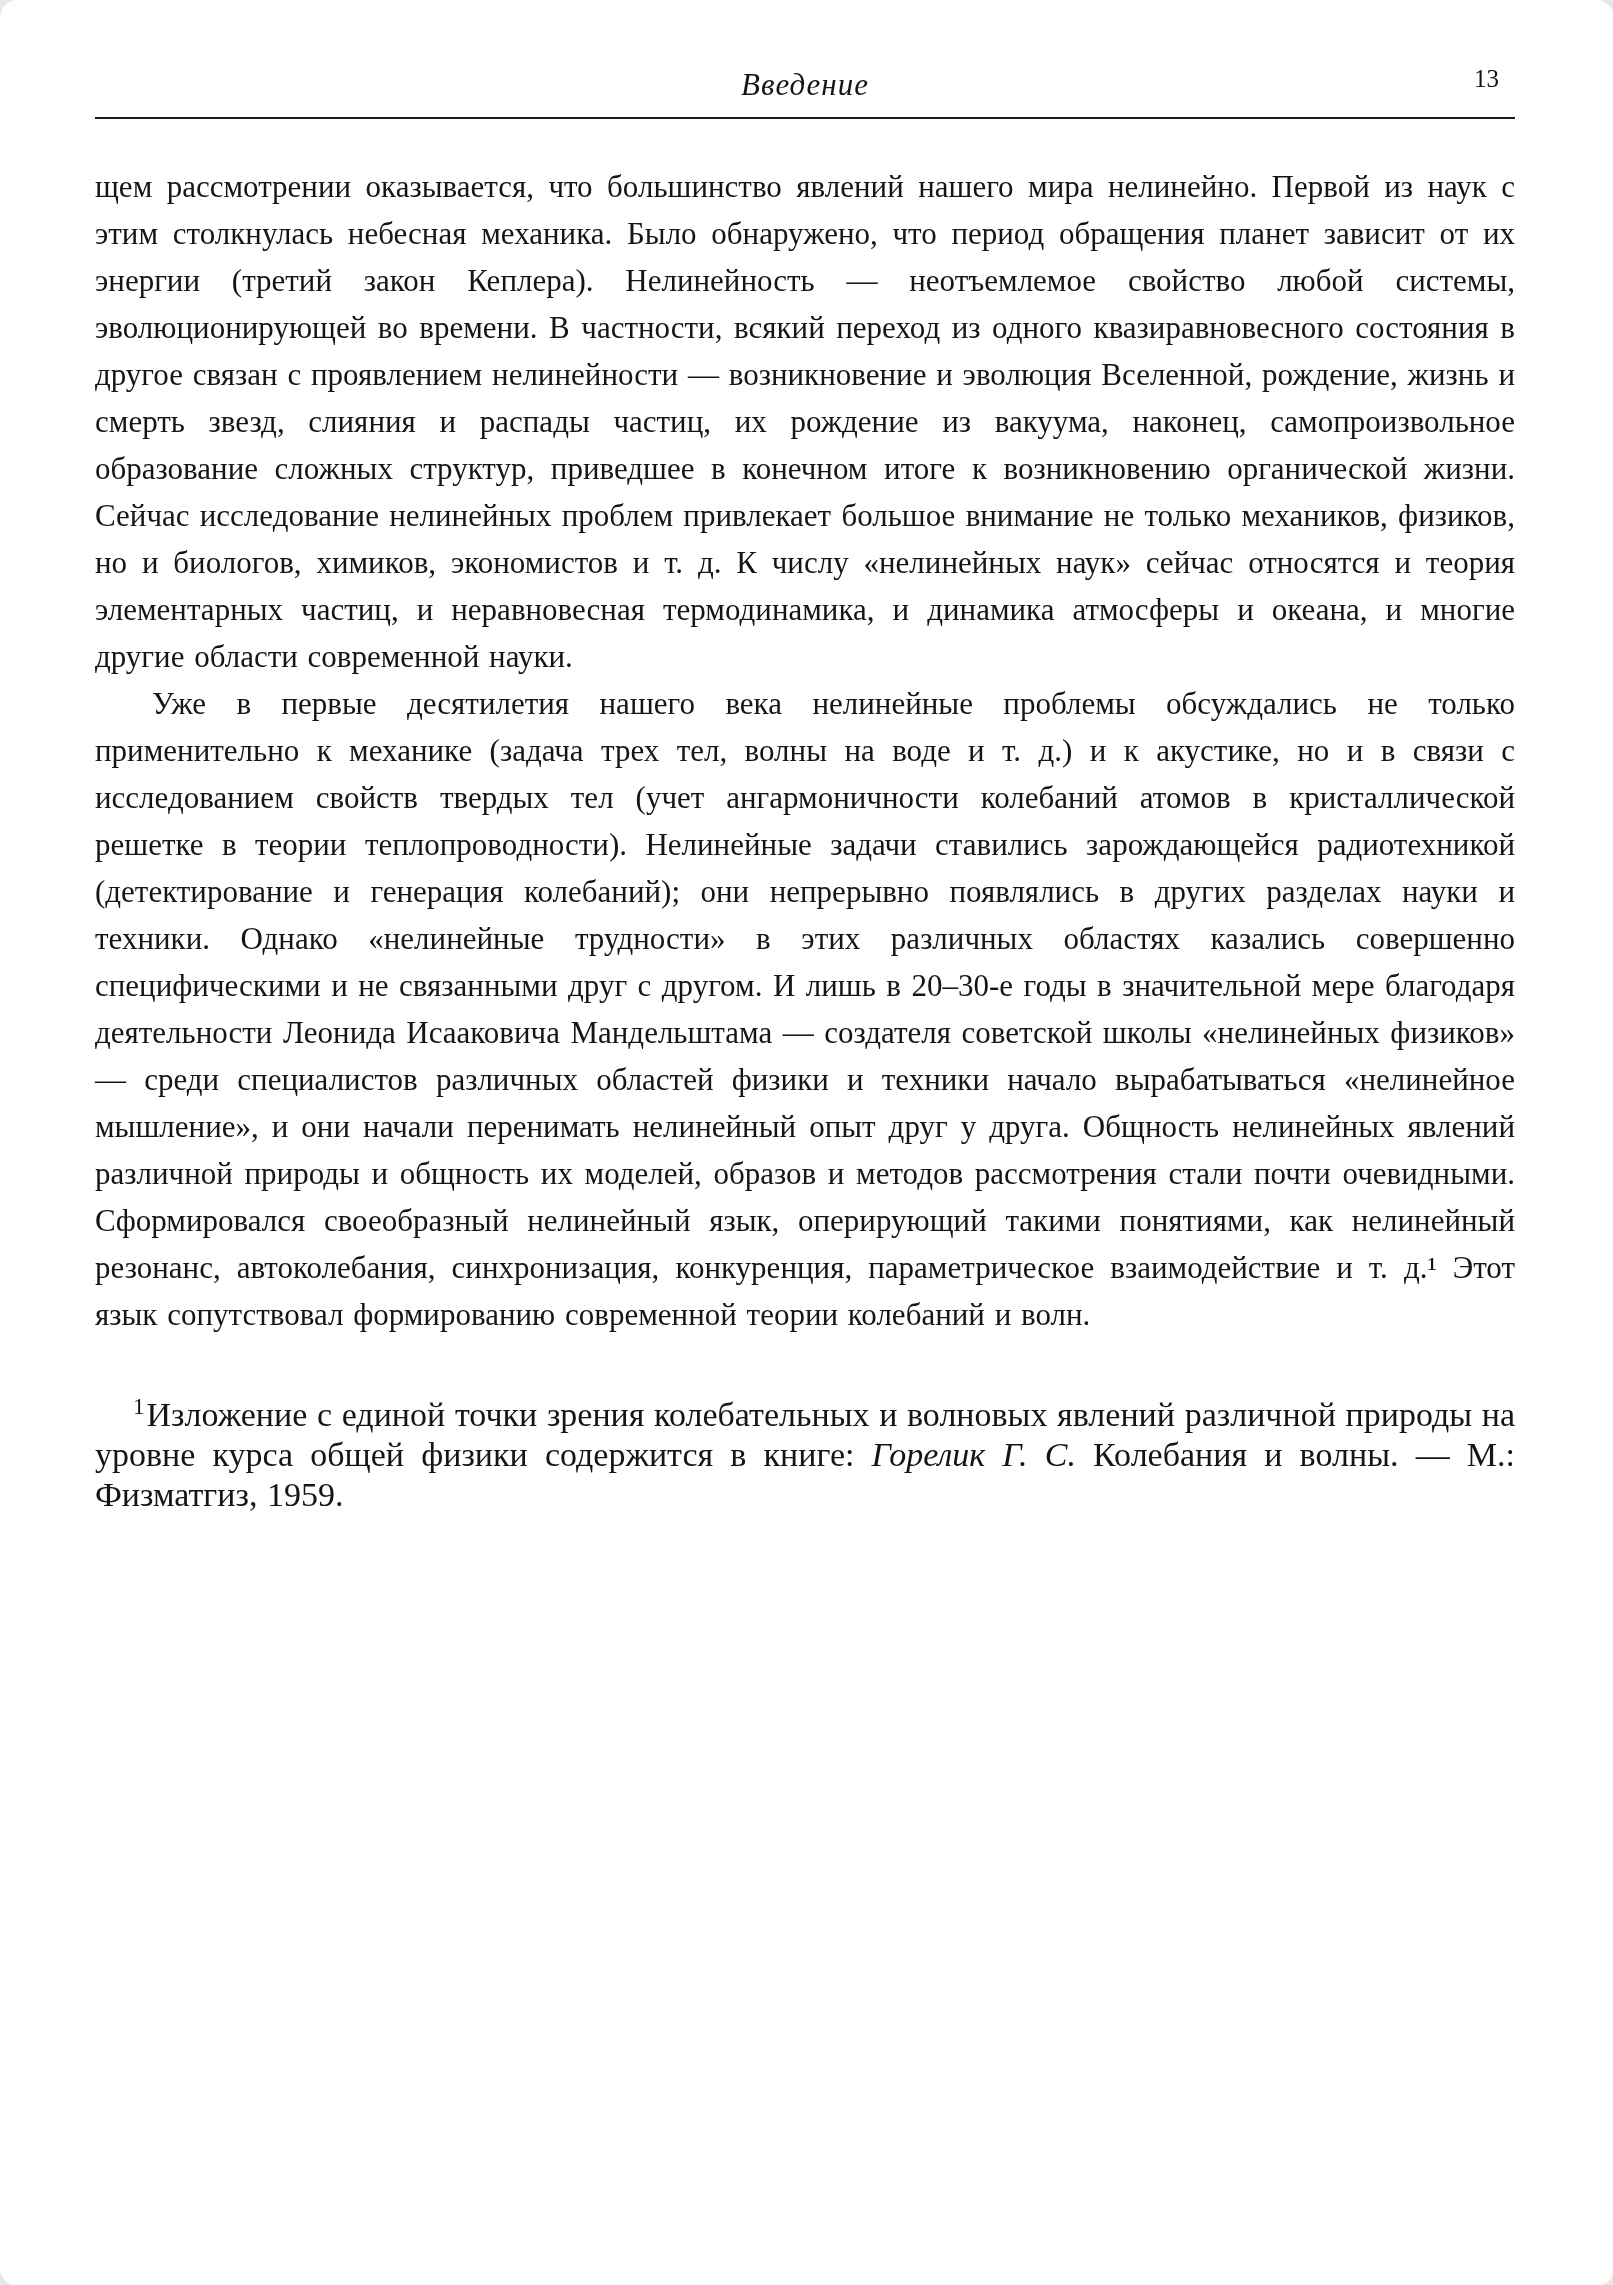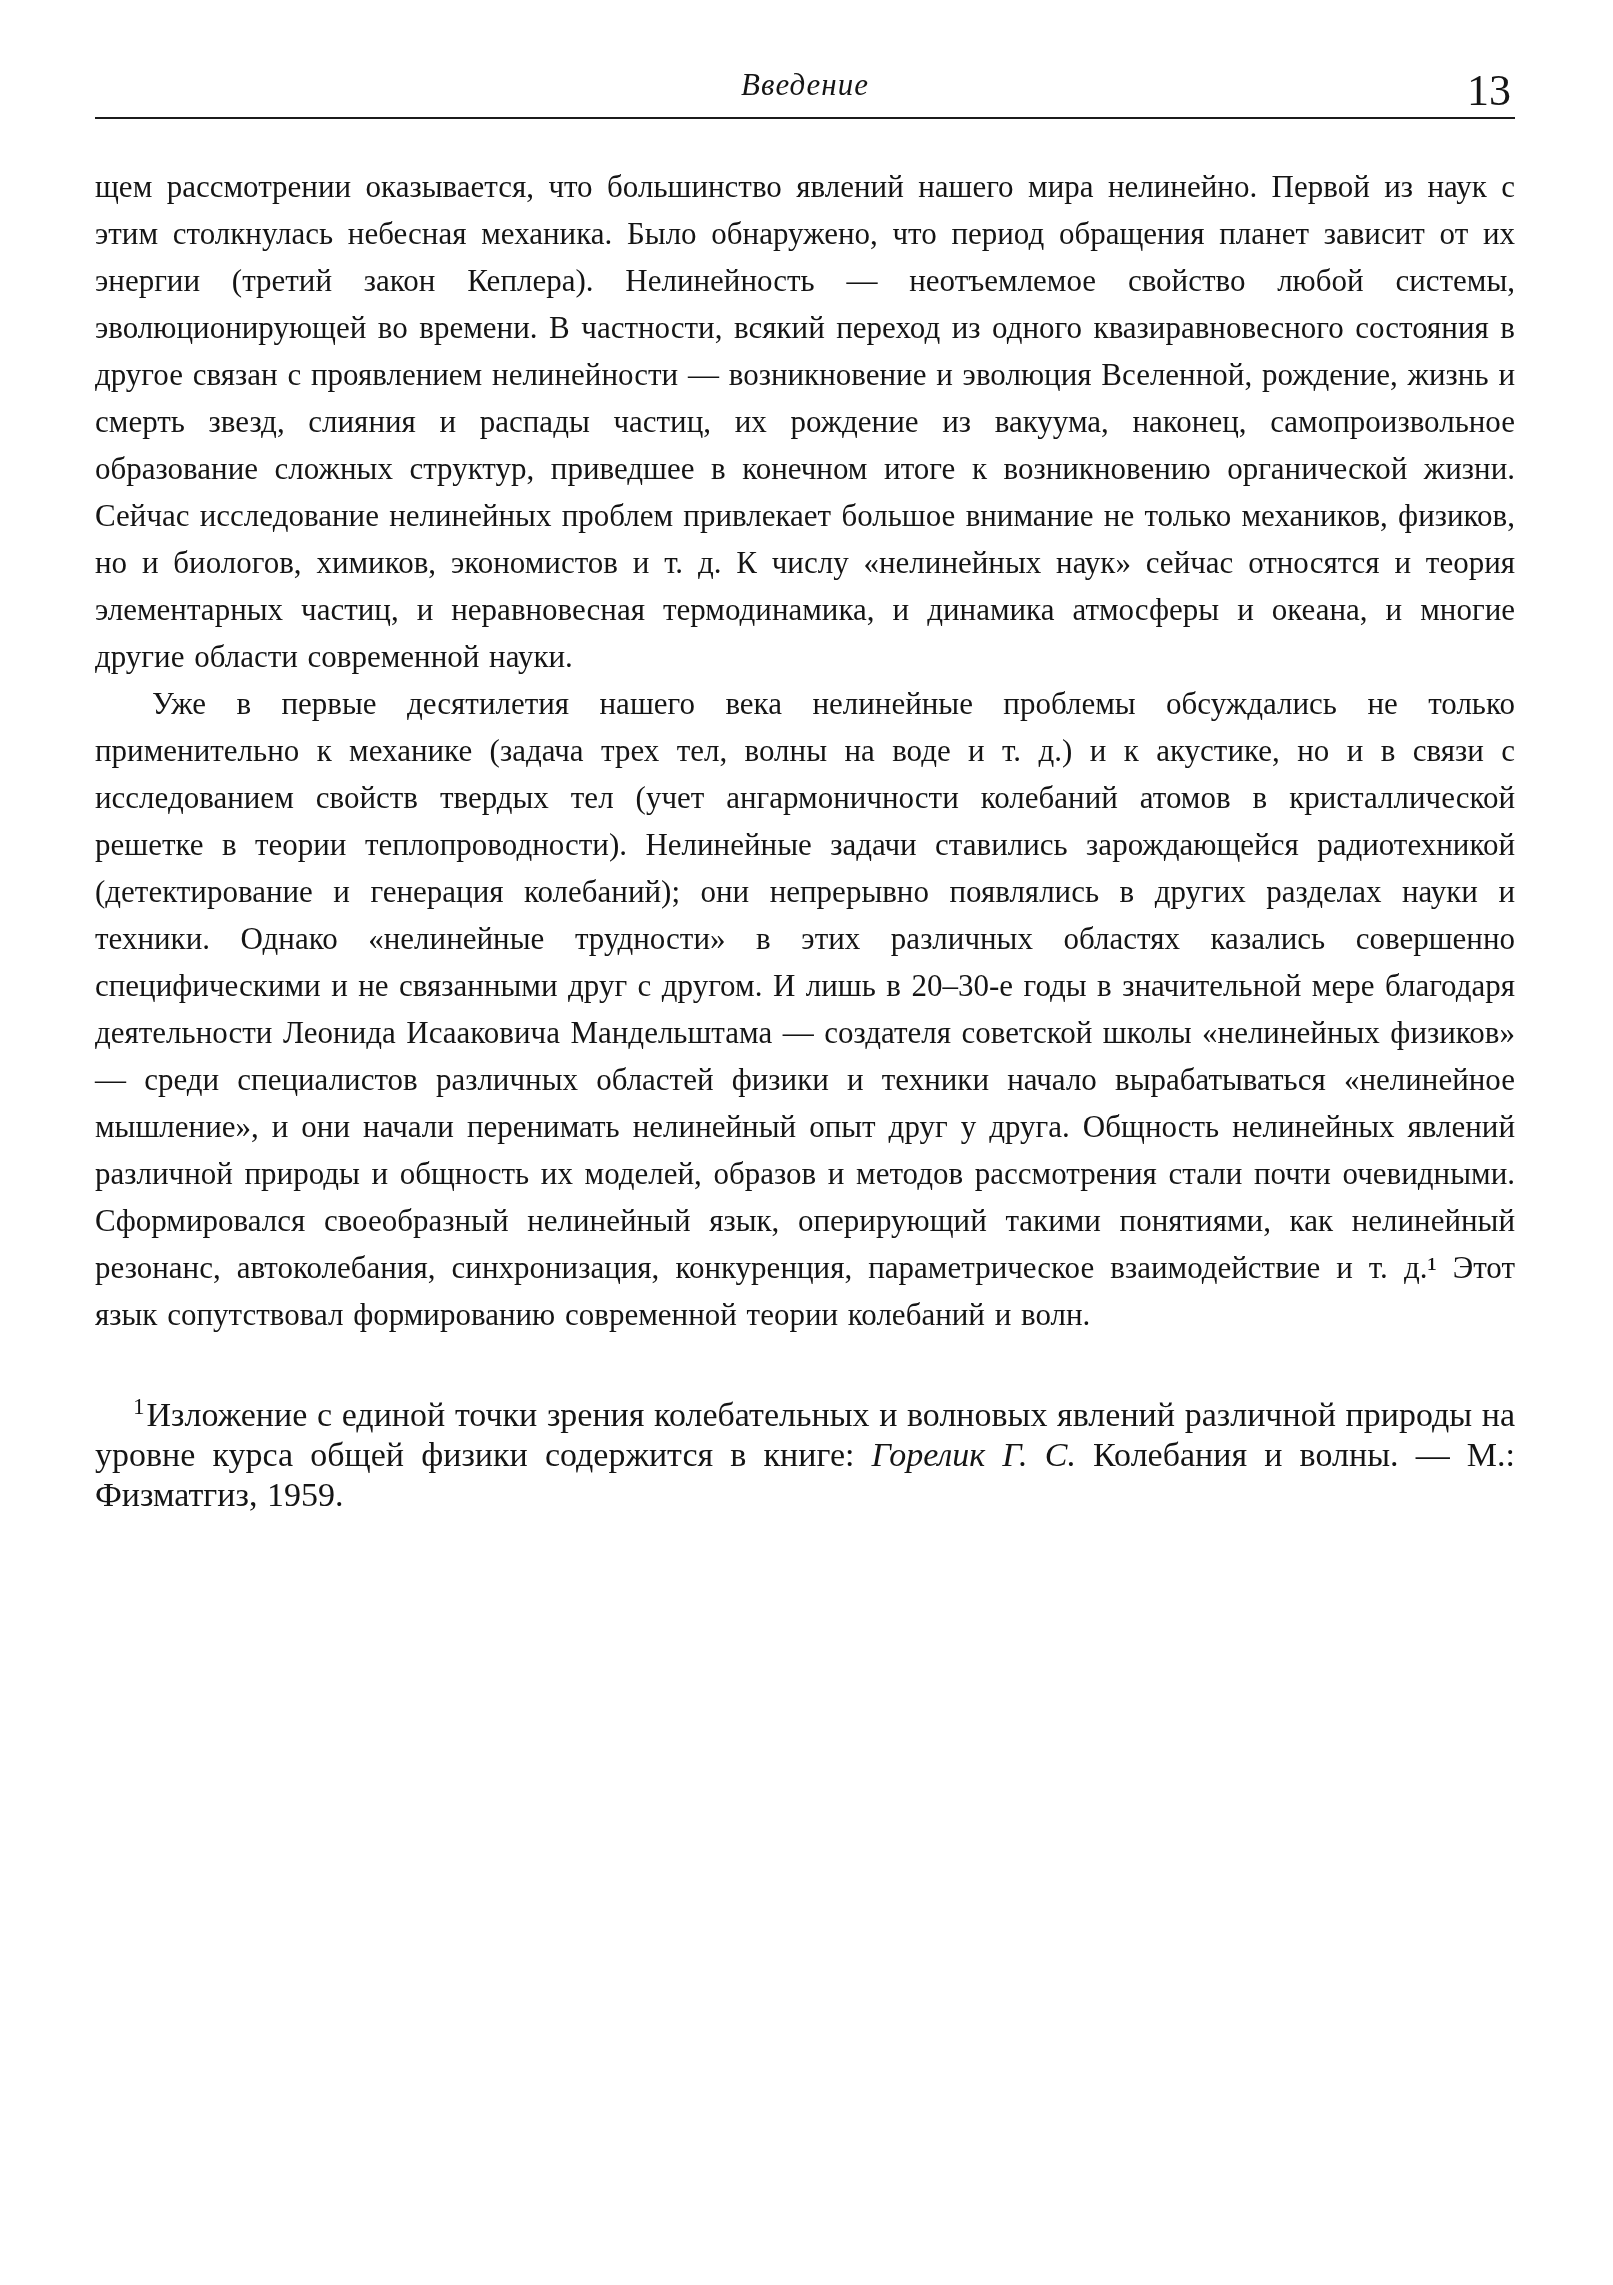--- a/index.html
+++ b/index.html
@@ -11,42 +11,43 @@
   .page {
     position: relative;
     width: 1614px;
     height: 2286px;
     margin: 0 auto;
     background: #ffffff;
     color: #151515;
     font-family: "Liberation Serif", "DejaVu Serif", serif;
     padding: 67px 99px 59px 95px;
     overflow: hidden;
+    border-radius: 18px;
   }
 
   
   .page-header {
     position: relative;
     height: 44px;
     font-size: 31px;
   }
   .running-title {
     position: absolute;
     left: 0;
     right: 0;
     text-align: center;
     font-style: italic;
     letter-spacing: 1px;
   }
   .page-number {
     position: absolute;
-    right: 4px;
+    right: 16px;
     top: -2px;
     font-style: normal;
-    font-size: 44px;
+    font-size: 25px;
     text-align: center;
   }
   .header-rule {
     border: none;
     border-top: 2.5px solid #1b1b1b;
     margin-top: 6px;
   }
 
   
   .page-body {

